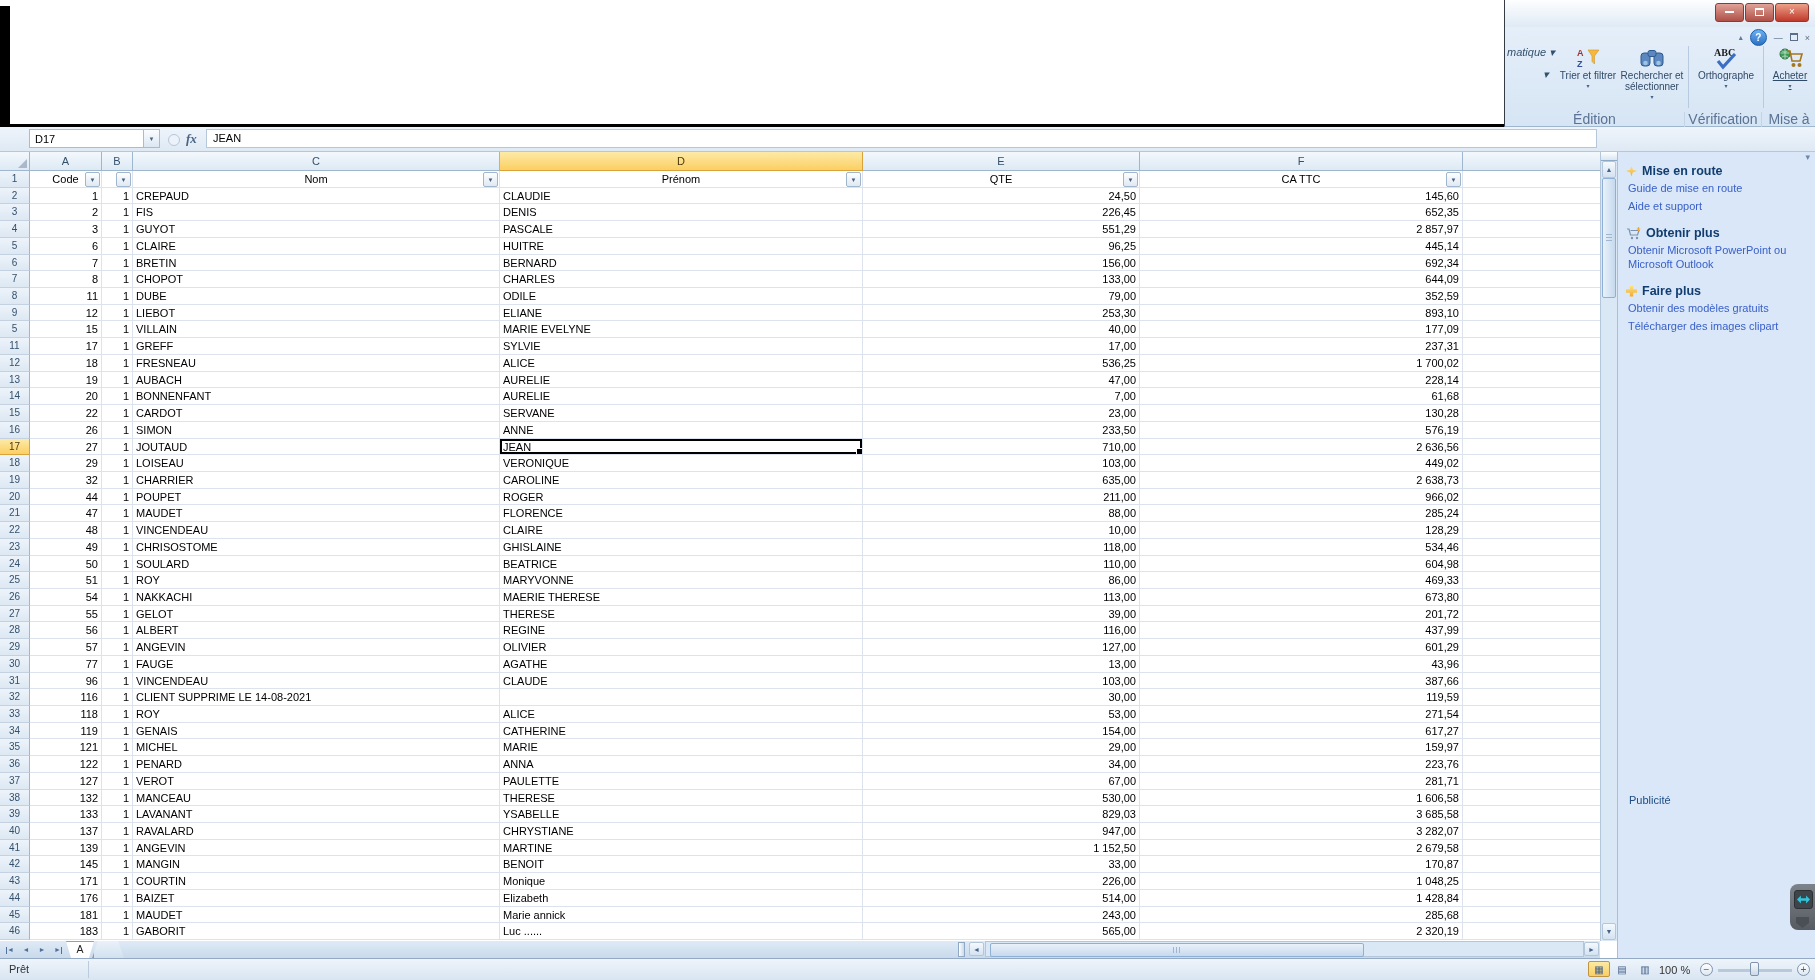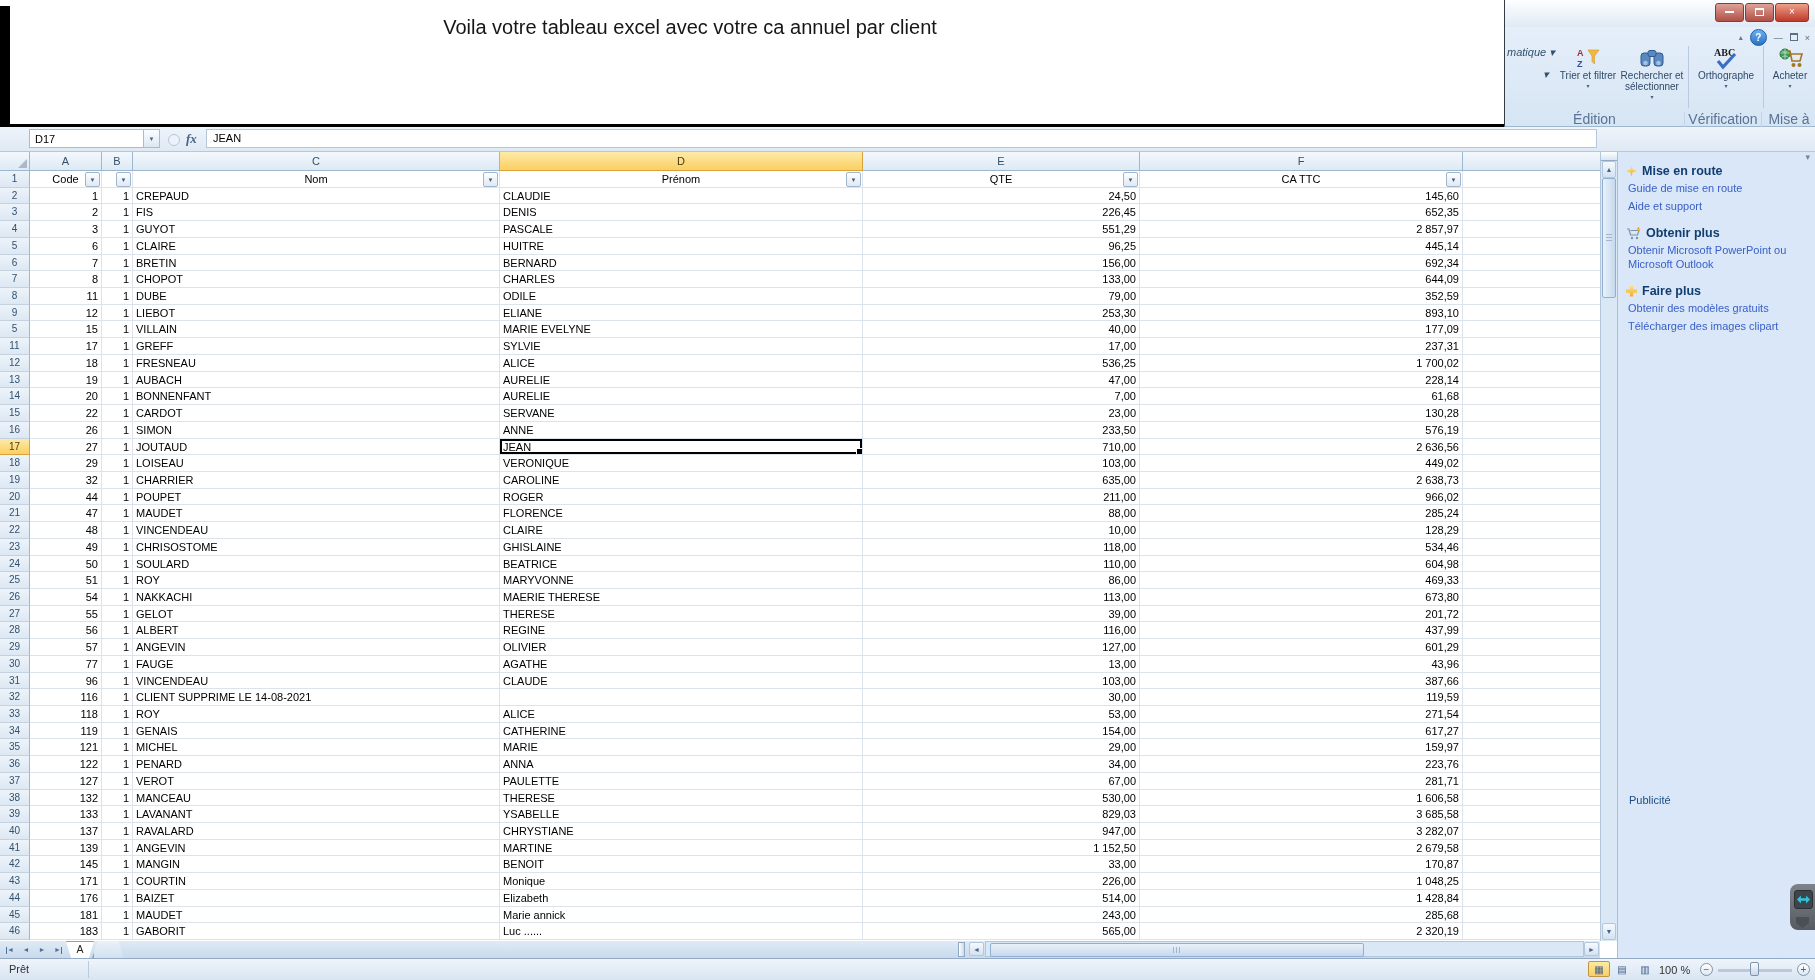--- a/index.html
+++ b/index.html
@@ -32,21 +32,21 @@
   .mctl{color:#5a6f87;font-size:9px;line-height:10px;}
   .glyph-rest2{display:inline-block;width:6px;height:5px;border:1px solid #5a6f87;border-top:2px solid #5a6f87;}
   #rcontent{position:absolute;left:0;top:44px;width:311px;height:66px;display:flex;}
   .rfrag{width:54px;position:relative;overflow:hidden;color:#33516d;font-size:11px;font-style:italic;}
   .rf1{position:absolute;left:2px;top:2px;white-space:nowrap;}
   .rf2{position:absolute;left:38px;top:24px;}
   .rbtn{display:flex;flex-direction:column;align-items:center;padding-top:1px;
         color:#2f4a68;font-size:10px;text-align:center;line-height:11px;}
   .rbtn .ric{height:25px;display:flex;align-items:center;justify-content:center;}
   .rbtn .ddk{font-size:6px;color:#44628a;}
-  .b-sort{width:58px;}.b-find{width:70px;}.b-spell{width:72px;}.b-buy{width:50px;}
+  .b-sort{width:58px;}.b-find{width:70px;}.b-spell{width:72px;}.b-buy{width:50px;text-decoration:underline;}
   .rsep{width:1px;background:#b7cadf;margin:2px 1px;}
   #rgroups{position:absolute;left:0;top:112px;width:311px;height:15px;display:flex;
            font-size:14px;color:#5a7394;}
   #rgroups span{display:block;text-align:center;line-height:14px;}
   .g1{width:179px;border-right:1px solid #c2d4e6;}
   .g2{width:76px;border-right:1px solid #c2d4e6;}
   .g3{flex:1;}
 
   
   #fbar{position:absolute;left:0;top:127px;width:1815px;height:25px;
@@ -194,23 +194,20 @@
   #znotch{position:absolute;left:1754px;top:7px;width:1px;height:9px;background:#8fa3ba;}
   #zthumb{position:absolute;left:1750px;top:3px;width:9px;height:14px;border:1px solid #7e93ad;border-radius:2px;
           background:linear-gradient(#f6fafd,#cdd9e8);box-sizing:border-box;}
   #zplus{left:1797px;}
 </style>
 </head>
 <body>
 
 <div id="root">
 
-  <div id="band">
-    <div id="band-title">Voila votre tableau excel avec votre ca annuel par client</div>
-  </div>
   <div id="band-strip"></div>
   <div id="band-line"></div>
 
   <div id="ribbon">
     <div id="titlebar">
       <div id="winbtns">
         <div class="wbtn"><span class="glyph-min"></span></div>
         <div class="wbtn"><span class="glyph-rest"></span></div>
         <div class="wbtn close"><span>×</span></div>
       </div>

